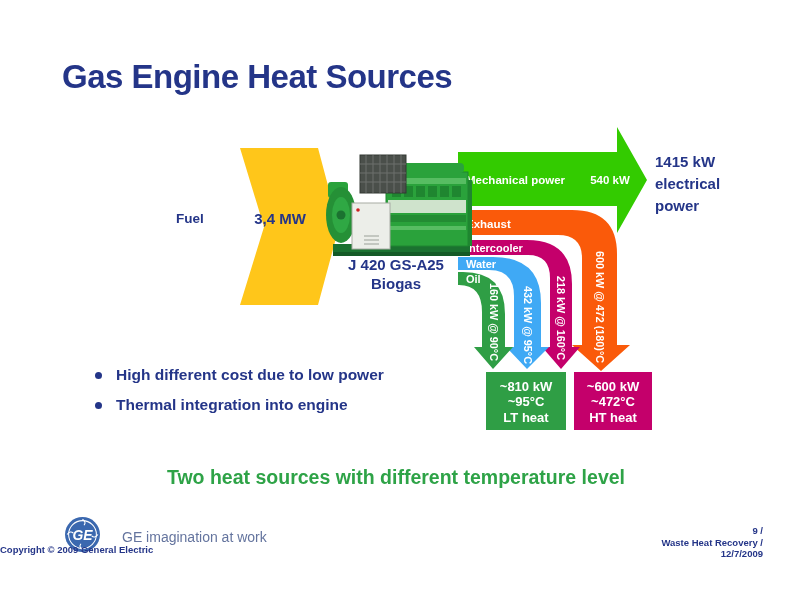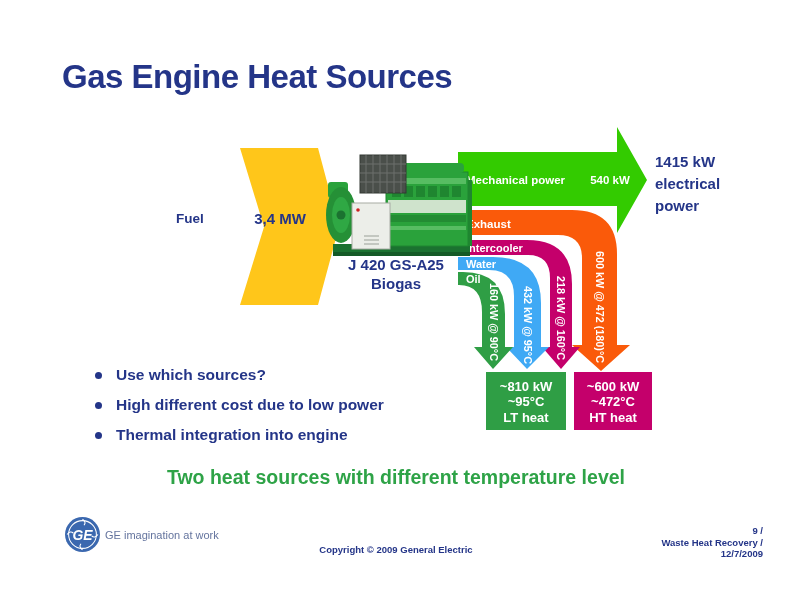--- a/index.html
+++ b/index.html
@@ -8,22 +8,22 @@
   .abs{position:absolute;}
   .title{left:62px;top:58px;font-size:33px;font-weight:bold;color:#243588;letter-spacing:-0.5px;}
   .diagram-svg{left:0;top:0;width:792px;height:612px;}
   .challenges-heading{left:57px;top:323px;font-size:20px;font-weight:bold;color:#2EA347;}
   .bullets{left:116px;top:360px;margin:0;padding:0;list-style:none;}
   .bullets li{position:relative;font-size:15.5px;font-weight:bold;color:#243588;line-height:30px;}
   .bullets li::before{content:"";position:absolute;left:-21px;top:12px;width:7px;height:7px;
          border-radius:50%;background:#243588;}
   .conclusion{left:0;top:466px;width:792px;text-align:center;font-size:19.5px;font-weight:bold;color:#2EA347;}
   .ge-logo{left:64px;top:516px;width:37px;height:37px;}
-  .ge-tagline{left:105px;top:529px;font-size:11px;color:#64749E;}
-  .copyright{left:0;top:544px;width:792px;text-align:center;font-size:9.5px;font-weight:bold;color:#243588;}
+  .ge-tagline{left:122px;top:529px;font-size:14px;color:#64749E;}
+  .copyright{left:0;top:544px;width:792px;font-size:9.5px;font-weight:bold;color:#243588;}
   .pageinfo{right:61px;top:525px;text-align:right;font-size:9.5px;font-weight:bold;color:#243588;line-height:11.5px;}
   svg text{font-family:"Liberation Sans","DejaVu Sans",sans-serif;}
 </style>
 </head>
 <body>
 
 <div class="slide">
 
   <div class="abs title">Gas Engine Heat Sources</div>
 
@@ -94,21 +94,20 @@
       <rect x="352" y="203" width="38" height="46" fill="#ECEEE9" stroke="#A8ACA4" stroke-width="1"></rect>
       <circle cx="358" cy="210" r="1.8" fill="#CC2222"></circle>
       <path d="M364,236 H379 M364,240 H379 M364,244 H379" stroke="#9AA098" stroke-width="1" fill="none"></path>
     </g>
     <text x="396" y="264" text-anchor="middle" dominant-baseline="central" font-size="15" font-weight="bold" fill="#243588">J 420 GS-A25</text>
     <text x="396" y="283" text-anchor="middle" dominant-baseline="central" font-size="15" font-weight="bold" fill="#243588">Biogas</text>
   </svg>
 
 
   <ul class="abs bullets">
-    <li>Use which sources?</li>
     <li>High different cost due to low power</li>
     <li>Thermal integration into engine</li>
   </ul>
 
   <div class="abs conclusion">Two heat sources with different temperature level</div>
 
   <svg class="abs ge-logo" viewBox="0 0 36 36">
     <circle cx="18" cy="18" r="17" fill="#3B68AF"></circle>
     <circle cx="18" cy="18" r="13.5" fill="none" stroke="#FFFFFF" stroke-width="1"></circle>
     <path d="M18,3 q4,3 1.5,6 M33,18 q-3,4 -6,1.5 M18,33 q-4,-3 -1.5,-6 M3,18 q3,-4 6,-1.5" stroke="#FFFFFF" stroke-width="1.1" fill="none"></path>

